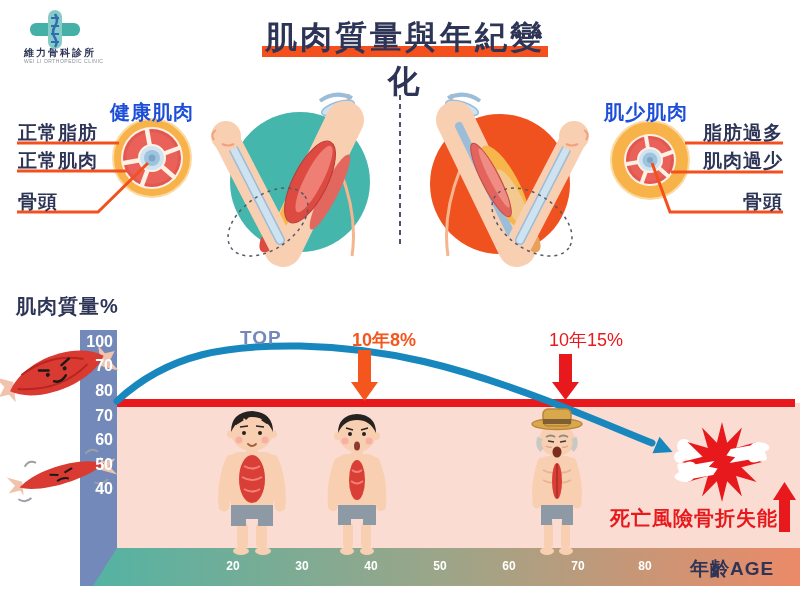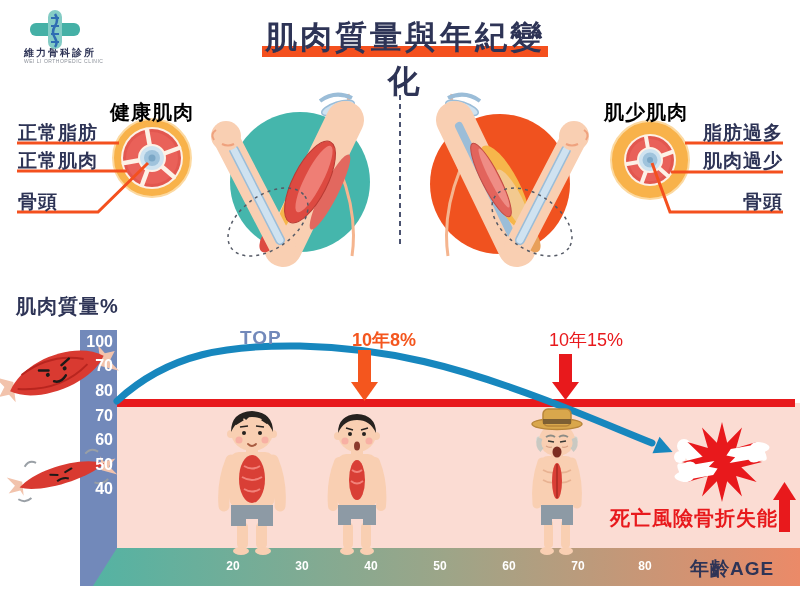--- a/index.html
+++ b/index.html
@@ -4,21 +4,21 @@
 <style>
   html,body{margin:0;padding:0;background:#fff;}
   .stage{position:relative;width:800px;height:600px;background:#fff;overflow:hidden;
          font-family:"Liberation Sans","DejaVu Sans",sans-serif;}
   .abs{position:absolute;}
   svg{display:block;}
   .title{font-size:32px;font-weight:900;color:#2e3456;letter-spacing:3px;text-align:center;z-index:3;}
   .title-bar{background:#f4501e;z-index:2;}
   .logo-name{font-size:10px;font-weight:800;color:#2e3456;letter-spacing:2px;}
   .logo-en{font-size:5px;color:#8a8f98;letter-spacing:.5px;}
-  .anat-head{font-size:20px;font-weight:900;color:#000000;letter-spacing:1px;z-index:4;}
+  .anat-head{font-size:20px;font-weight:900;color:#1d4ed8;letter-spacing:1px;z-index:4;}
   .anat-label{font-size:19px;font-weight:900;color:#2e3456;letter-spacing:1px;z-index:4;}
   .y-title{font-size:20px;font-weight:900;color:#2e3456;letter-spacing:1px;z-index:4;}
   .ytick{width:36px;text-align:right;font-size:16px;font-weight:800;color:#fff;z-index:4;}
   .xtick{width:40px;text-align:center;font-size:12px;font-weight:800;color:#fff;z-index:4;}
   .x-title{font-size:19px;font-weight:900;color:#2e3456;letter-spacing:1px;z-index:4;}
   .ann-top{font-size:19px;font-weight:900;color:#7289ba;letter-spacing:1px;z-index:4;}
   .ann-orange{font-size:18px;font-weight:900;color:#f4561e;z-index:4;}
   .ann-red{font-size:18px;font-weight:400;color:#e8191c;z-index:4;}
   .risk{font-size:20px;font-weight:900;color:#e8191c;letter-spacing:1px;z-index:5;}
 </style>

